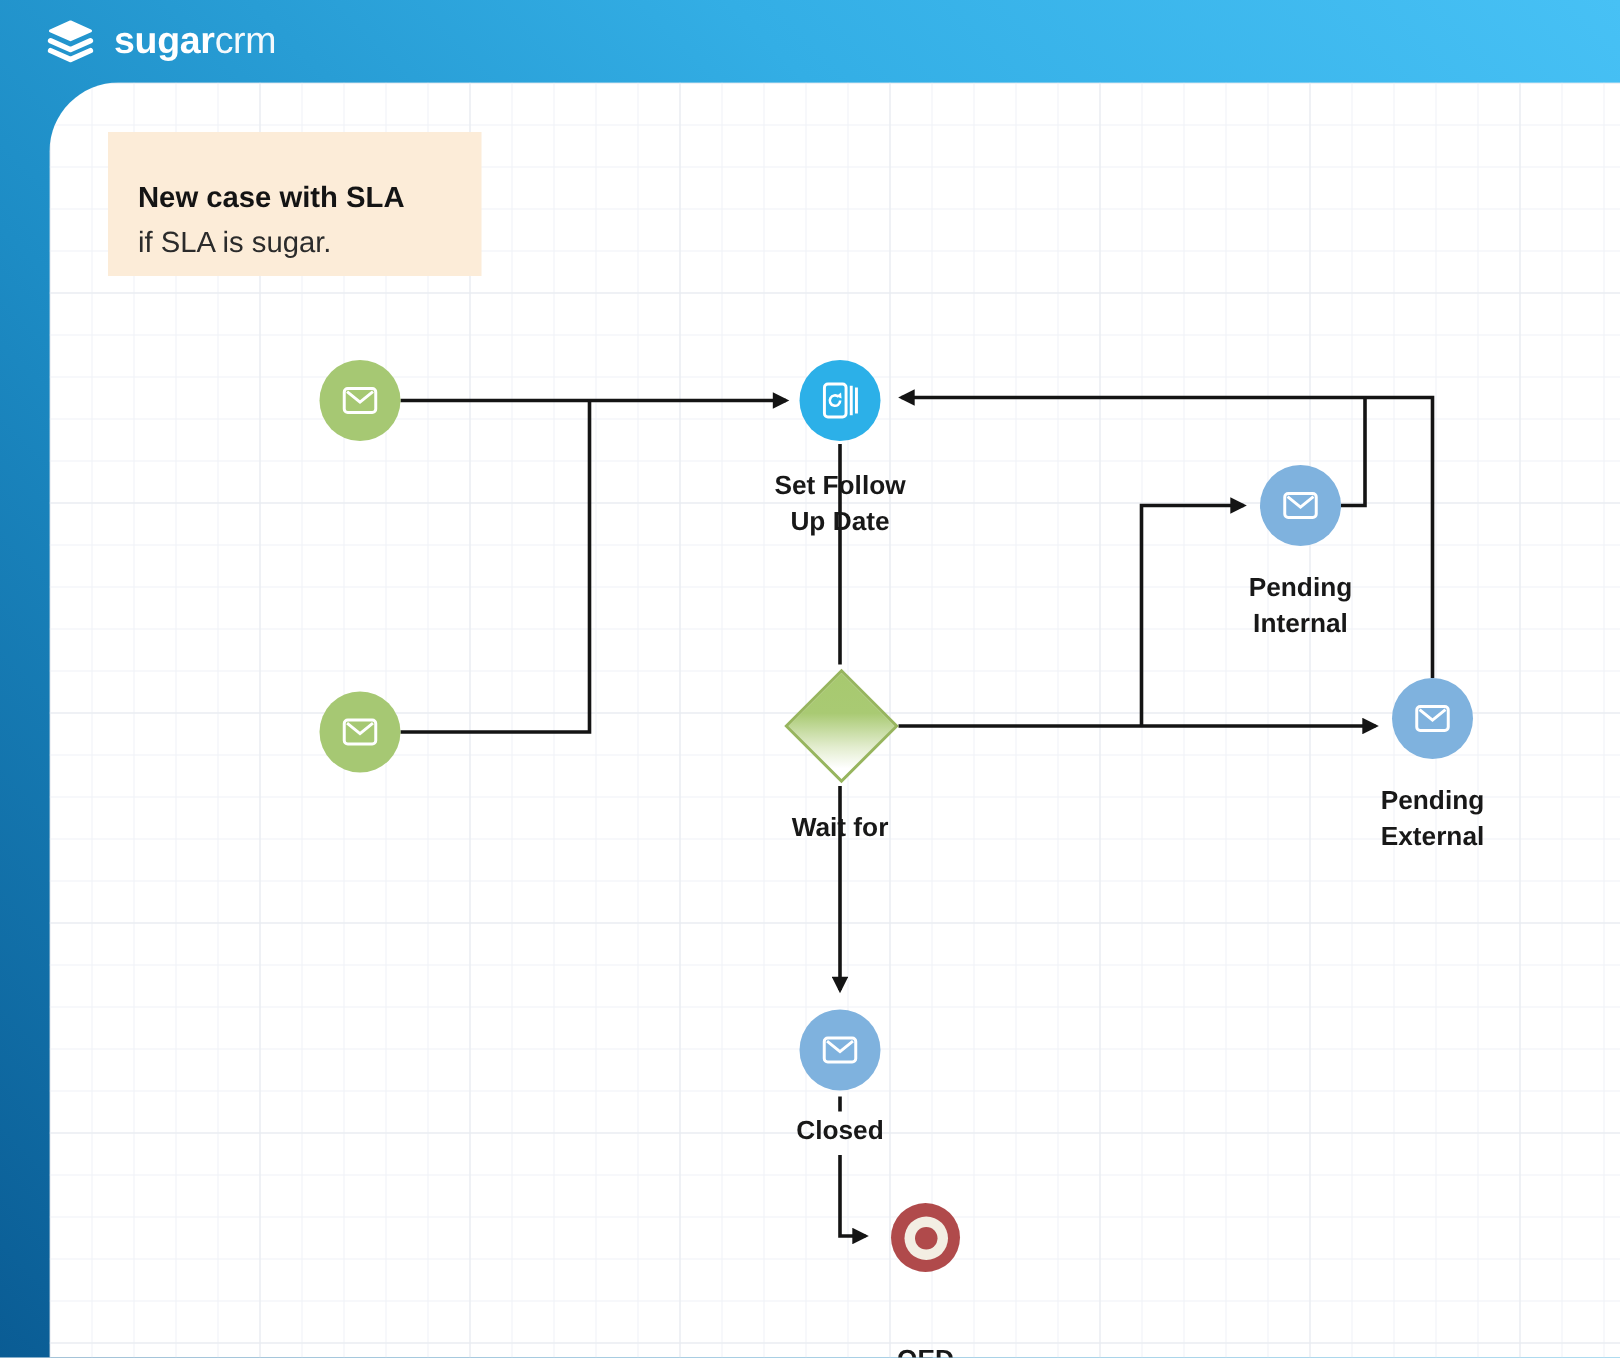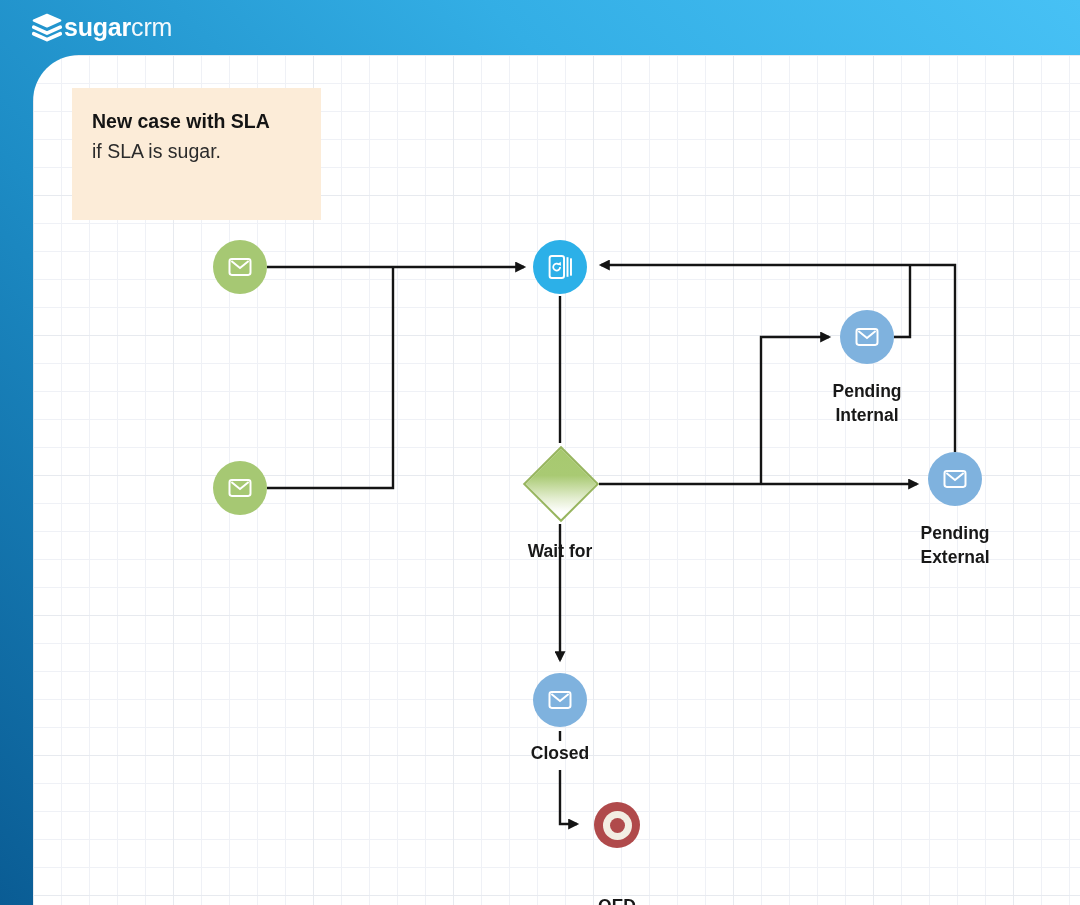--- a/index.html
+++ b/index.html
@@ -4,39 +4,39 @@
 <style>
   * { margin:0; padding:0; box-sizing:border-box; }
   html,body { width:1080px; height:905px; overflow:hidden;
     font-family:"Liberation Sans", sans-serif; }
 
   .backdrop { position:absolute; inset:0;
     background:linear-gradient(225deg,#47c1f5 0%,#33aee5 30%,#1d8cc5 62%,#0a5c94 100%); }
 
   header { position:absolute; top:0; left:0; right:0; height:55px;
     display:flex; align-items:center; padding-left:30px; }
-  .logo { display:flex; align-items:center; gap:0; cursor:pointer; }
+  .logo { display:flex; align-items:center; gap:12px; cursor:pointer; }
   .brand { color:#fff; font-size:25px; letter-spacing:-0.2px; line-height:1; }
   .brand .bold { font-weight:bold; }
   .brand .light { font-weight:normal; opacity:.95; }
 
   .canvas { position:absolute; left:33px; top:55px; right:0; bottom:0;
     border-top-left-radius:46px; overflow:hidden; background-color:#fff;
     background-image:
       linear-gradient(to right, #e7eaef 1px, transparent 1px),
       linear-gradient(to bottom, #e7eaef 1px, transparent 1px),
       linear-gradient(to right, #eff1f6 1px, transparent 1px),
       linear-gradient(to bottom, #eff1f6 1px, transparent 1px);
     background-size:140px 140px,140px 140px,28px 28px,28px 28px; }
   .stage { position:absolute; left:-33px; top:-55px; width:1080px; height:905px; }
 
   svg.connectors { position:absolute; inset:0; width:1080px; height:905px; }
 
-  .note { position:absolute; left:72px; top:88px; width:249px; height:132px;
-    background:#fcecd8; padding:18px 10px 0 20px;
+  .note { position:absolute; left:72px; top:88px; width:249px; height:96px;
+    background:#fcecd8; padding:29px 10px 0 20px;
     font-size:19.5px; line-height:30px; color:#2b2b2b; }
   .note-title { font-weight:bold; color:#141414; }
 
   .node-circle { position:absolute; width:54px; height:54px; border-radius:50%;
     display:flex; align-items:center; justify-content:center; cursor:pointer; }
   .green  { background:#a6c873; }
   .bright-blue { background:#2cb0e8; }
   .soft-blue { background:#7fb2de; }
 
   .diamond { position:absolute; left:534px; top:457px; width:54px; height:54px;
@@ -115,20 +115,24 @@
 
       <div class="node-circle bright-blue" style="left:533px;top:240px;">
         <svg width="30" height="30" viewBox="0 0 26 26">
           <rect x="4" y="3.5" width="12.5" height="19" rx="2" fill="none" stroke="#fff" stroke-width="1.7"></rect>
           <line x1="19.5" y1="4.5" x2="19.5" y2="21.5" stroke="#fff" stroke-width="1.7"></line>
           <line x1="22.5" y1="5.5" x2="22.5" y2="20.5" stroke="#fff" stroke-width="1.7"></line>
           <path d="M13.1 13 a3 3 0 1 1 -0.9 -2.1" fill="none" stroke="#fff" stroke-width="1.5"></path>
           <polygon points="13.6,8.4 13.9,11.9 10.8,10.6" fill="#fff"></polygon>
         </svg>
       </div>
+      <div class="lbl" style="left:470px;top:312px;">
+        <span class="ln">Set Follow</span>
+        <span class="ln">Up Date</span>
+      </div>
 
       <div class="diamond"></div>
       <div class="lbl" style="left:470px;top:540px;">
         <span class="ln">Wait for</span>
       </div>
 
       <div class="node-circle soft-blue" style="left:840px;top:310px;">
         <svg width="28" height="28" viewBox="0 0 24 24">
           <rect x="3" y="5.2" width="18" height="13.6" rx="2" fill="none" stroke="#fff" stroke-width="1.7"></rect>
           <path d="M4.6 6.9 L12 12.9 L19.4 6.9" fill="none" stroke="#fff" stroke-width="1.7"></path>

